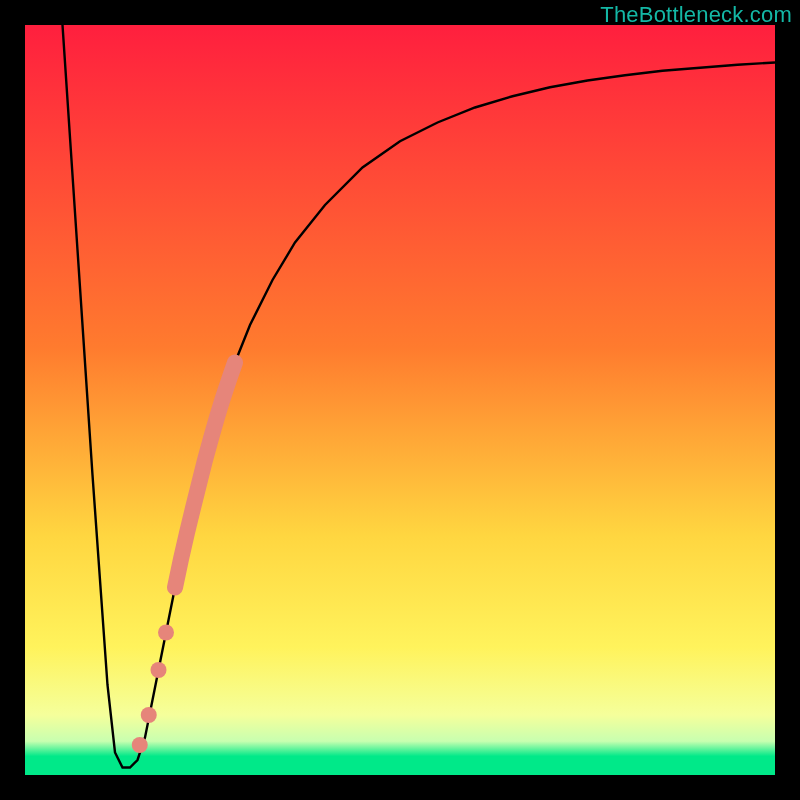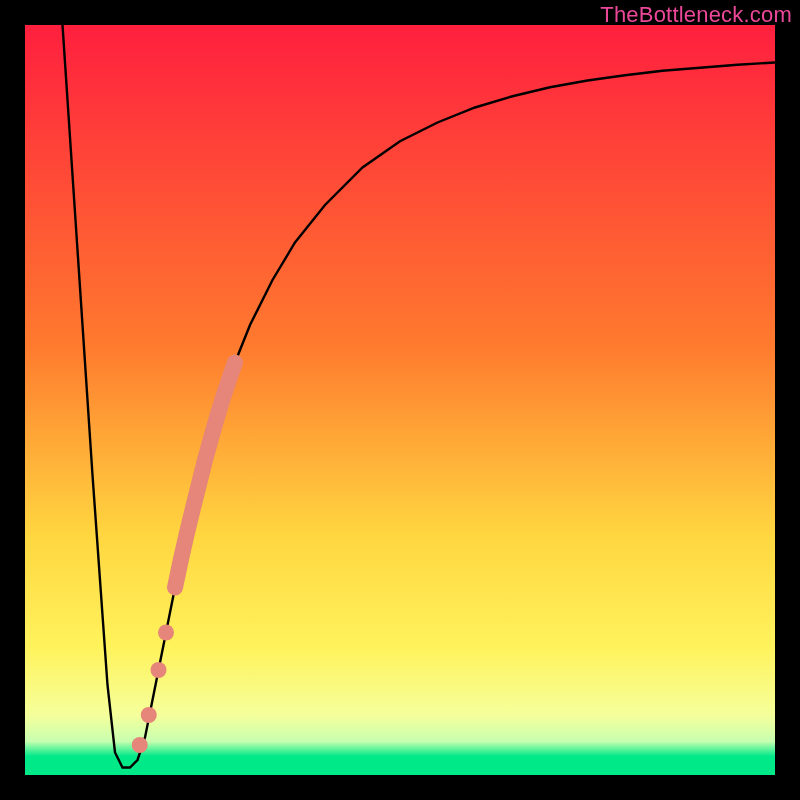--- a/index.html
+++ b/index.html
@@ -22,21 +22,21 @@
     left: 25px;
     top: 25px;
     width: 750px;
     height: 750px;
     overflow: hidden;
   }
   .watermark {
     position: absolute;
     top: 2px;
     right: 8px;
-    color: #ec4899;
+    color: #14b8a6;
     font-size: 22px;
     font-weight: 500;
     letter-spacing: 0.2px;
     z-index: 50;
     user-select: none;
   }
   svg {
     display: block;
   }
 </style>

